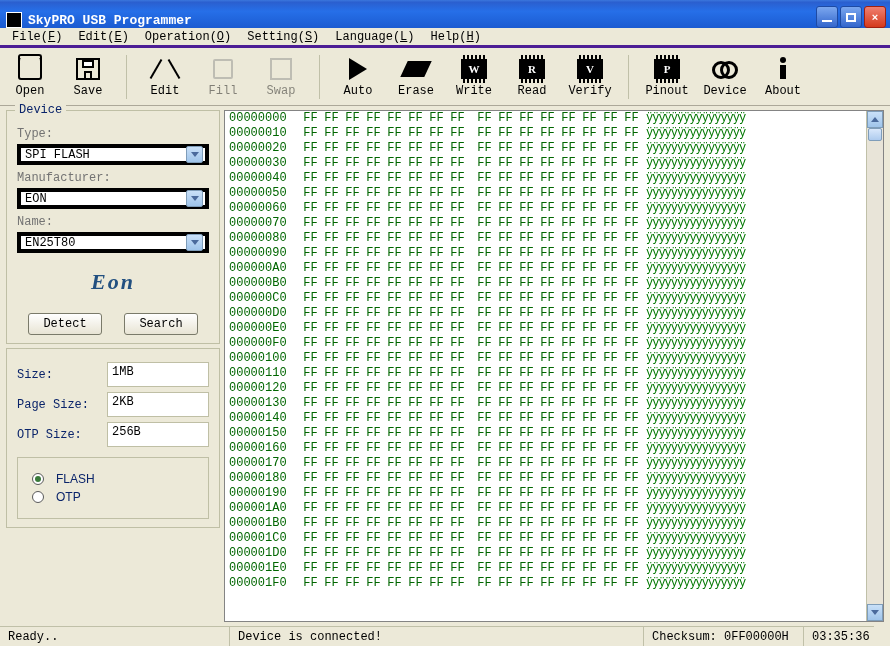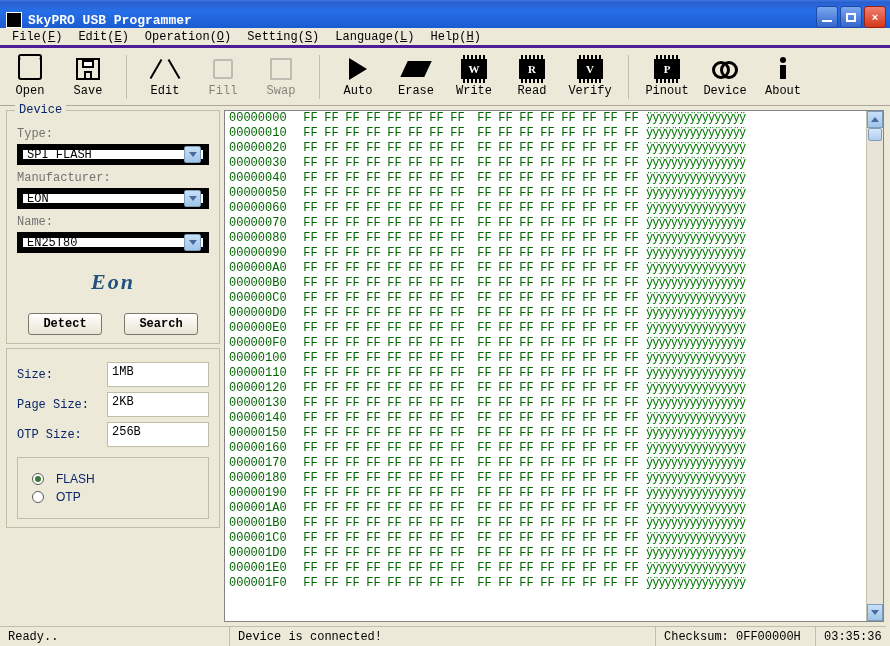--- a/index.html
+++ b/index.html
@@ -98,30 +98,30 @@
     background:#ece9d8;
     padding: 10px 10px 8px 10px;
     position:relative;
     font-family: "Courier New", monospace;
     font-size:12px;
   }
   .groupbox .legend { position:absolute; top:-8px; left:8px; background:#ece9d8; padding:0 4px; color:#0a246a; font-family:"Courier New",monospace;}
   .label { color:#737373; margin:6px 0 3px 0; }
   .combo {
     height: 21px; width:100%;
-    border:6px solid #000000; background:#fff;
+    border:4px solid #000000; background:#fff;
     display:flex; align-items:center; padding:0 2px 0 4px;
     font-family:"Courier New",monospace; font-size:12px;
   }
   .combo .val{flex:1;}
   .combo .arrow{width:17px;height:17px;background:linear-gradient(#c9e0f8,#9fc4ea);border:1px solid #7f9db9;border-radius:2px;display:flex;align-items:center;justify-content:center;}
   .combo .arrow::after{content:"";width:0;height:0;border-left:4px solid transparent;border-right:4px solid transparent;border-top:5px solid #4a6a9c;}
   .logoarea{height:42px;border:none;display:flex;align-items:center;justify-content:center;margin-top:8px;}
   .logotxt{font-family:"Times New Roman",serif;font-style:italic;font-weight:bold;font-size:22px;color:#225080;letter-spacing:2px;}
-  .btnrow{display:flex;gap:22px;justify-content:center;margin-top:10px;font-weight:bold;}
+  .btnrow{display:flex;gap:22px;justify-content:center;margin-top:10px;}
   .xpbtn{min-width:74px;height:22px;border:1px solid #7a7a6a;border-radius:3px;background:linear-gradient(#fff,#e8e4d4);font-family:"Courier New",monospace;font-size:12px;display:flex;align-items:center;justify-content:center;}
 
   .inforow{display:flex;align-items:center;margin:5px 0;}
   .inforow .k{width:90px;color:#0a246a;}
   .inforow .v{flex:1;height:25px;border:1px solid #bfbfa5;background:#fff;padding:2px 4px;font-size:12px;}
 
   .radiorow{display:flex;align-items:center;margin:4px 2px;gap:12px;font-family:Liberation Sans, sans-serif;color:#0a246a;}
   .radio{width:12px;height:12px;border:1px solid #5a5a5a;border-radius:50%;background:#fff;display:flex;align-items:center;justify-content:center;}
   .radio.checked::after{content:"";width:6px;height:6px;border-radius:50%;background:#3a7a3a;}
 
@@ -137,21 +137,21 @@
   .vscroll .arr{height:17px;background:linear-gradient(#c9e0f8,#9fc4ea);border:1px solid #7f9db9;display:flex;align-items:center;justify-content:center;}
   .vscroll .arr.top{position:absolute;top:0;left:0;right:0;}
   .vscroll .arr.bot{position:absolute;bottom:0;left:0;right:0;}
   .vscroll .arr::after{content:"";width:0;height:0;border-left:4px solid transparent;border-right:4px solid transparent;}
   .vscroll .arr.top::after{border-bottom:5px solid #4a6a9c;}
   .vscroll .arr.bot::after{border-top:5px solid #4a6a9c;}
   .vscroll .thumb{position:absolute;top:17px;left:1px;right:1px;height:13px;background:linear-gradient(#d9e8fb,#aecbee);border:1px solid #7f9db9;border-radius:2px;}
 
   
   .statusbar{
-    position:absolute;bottom:0;left:0;right:4px;height:20px;
+    position:absolute;bottom:0;left:0;right:16px;height:20px;
     background:#ece9d8;border-top:1px solid #c0c0a8;
     display:flex;align-items:center;font-family:"Courier New",monospace;font-size:12px;
   }
   .statusbar .cell{padding:0 8px;border-right:1px solid #c0c0a8;height:100%;display:flex;align-items:center;}
 </style>
 </head>
 <body>
 
 <div class="titlebar">
   <span class="appicon"></span>

